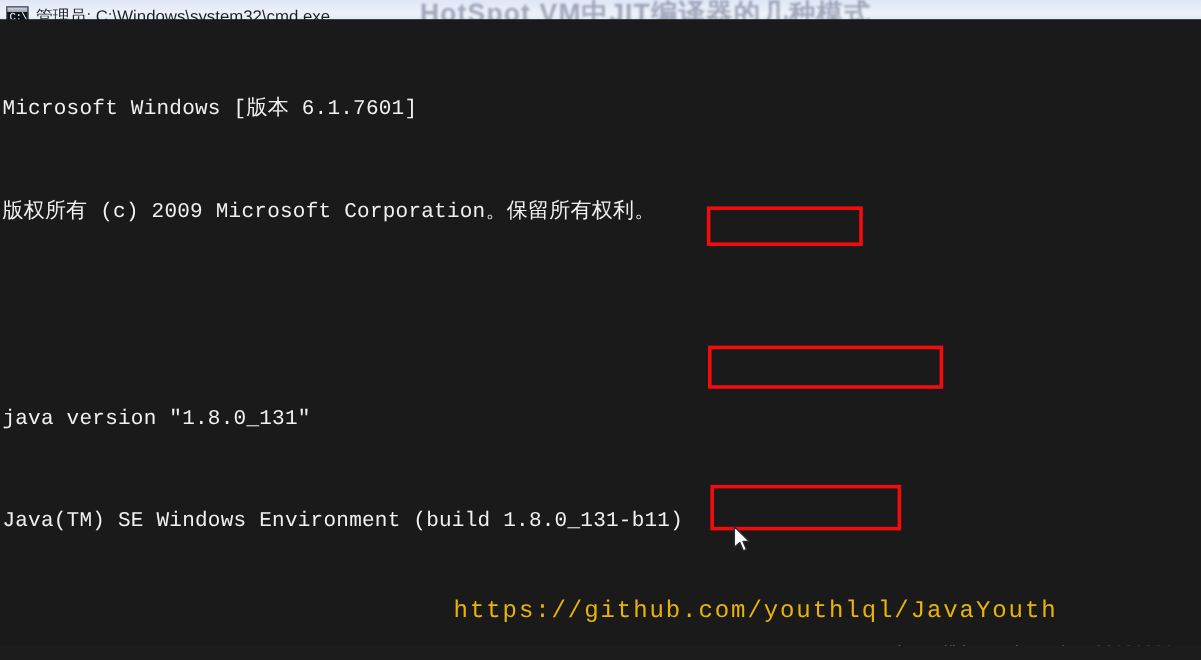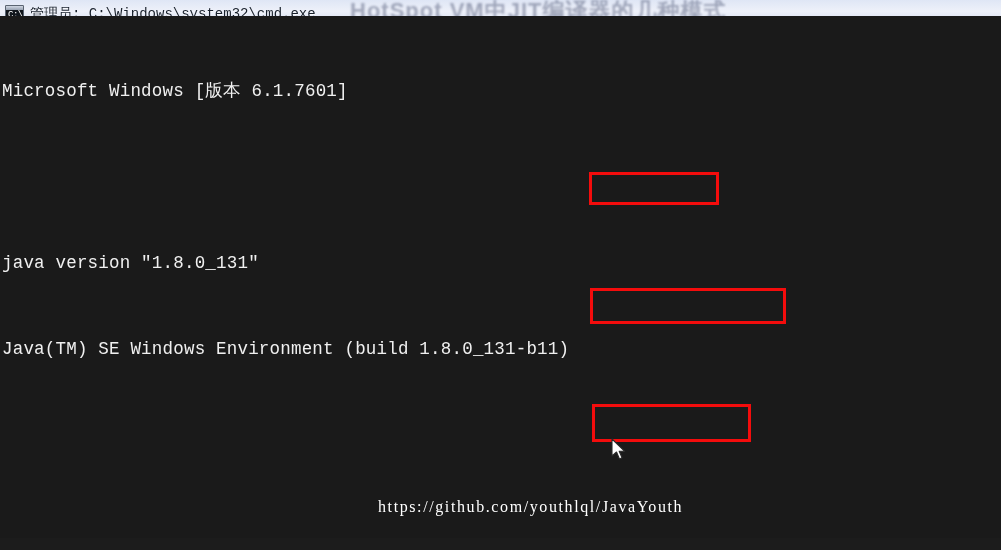--- a/index.html
+++ b/index.html
@@ -77,21 +77,21 @@
     left: 2px;
     top: 4px;
     font-family: "Liberation Mono", monospace;
     font-size: 9px;
     line-height: 11px;
     color: #ffffff;
     letter-spacing: -0.5px;
   }
   .title-text {
     position: relative;
-    font-family: Liberation Mono, monospace;
+    font-family: Liberation Sans, sans-serif;
     font-size: 14px;
     color: #18202c;
     white-space: nowrap;
     text-shadow: 0 1px 0 rgba(255,255,255,0.75);
   }
 
   
   .console {
     position: absolute;
     left: 0;
@@ -120,24 +120,24 @@
   .redbox {
     position: absolute;
     border: 3px solid #f40c0c;
     box-sizing: border-box;
     pointer-events: none;
   }
 
   
   .wm-faint {
     position: absolute;
-    font-family: Liberation Serif, serif;
-    font-size: 16px;
+    font-family: Liberation Mono, monospace;
+    font-size: 20px;
     letter-spacing: 1.6px;
-    color: #ffffff;
+    color: #eab308;
     white-space: nowrap;
   }
   .wm-csdn {
     position: absolute;
     font-family: "Liberation Sans", sans-serif;
     font-size: 15px;
     color: #9a9a9a;
     white-space: nowrap;
   }
 
@@ -162,20 +162,21 @@
       <div class="txt">C:\</div>
     </div>
 
     <div class="title-text">管理员: C:\Windows\system32\cmd.exe</div>
   </div>
 
   <div class="console">
 
     <div class="term">
       <div class="line">Microsoft Windows [版本 6.1.7601]</div>
+      <div class="line">版权所有 (c) 2009 Microsoft Corporation。保留所有权利。</div>
       <div class="blank"></div>
       <div class="line">java version "1.8.0_131"</div>
       <div class="line">Java(TM) SE Windows Environment (build 1.8.0_131-b11)</div>
       
       
       
       
       
       
       

